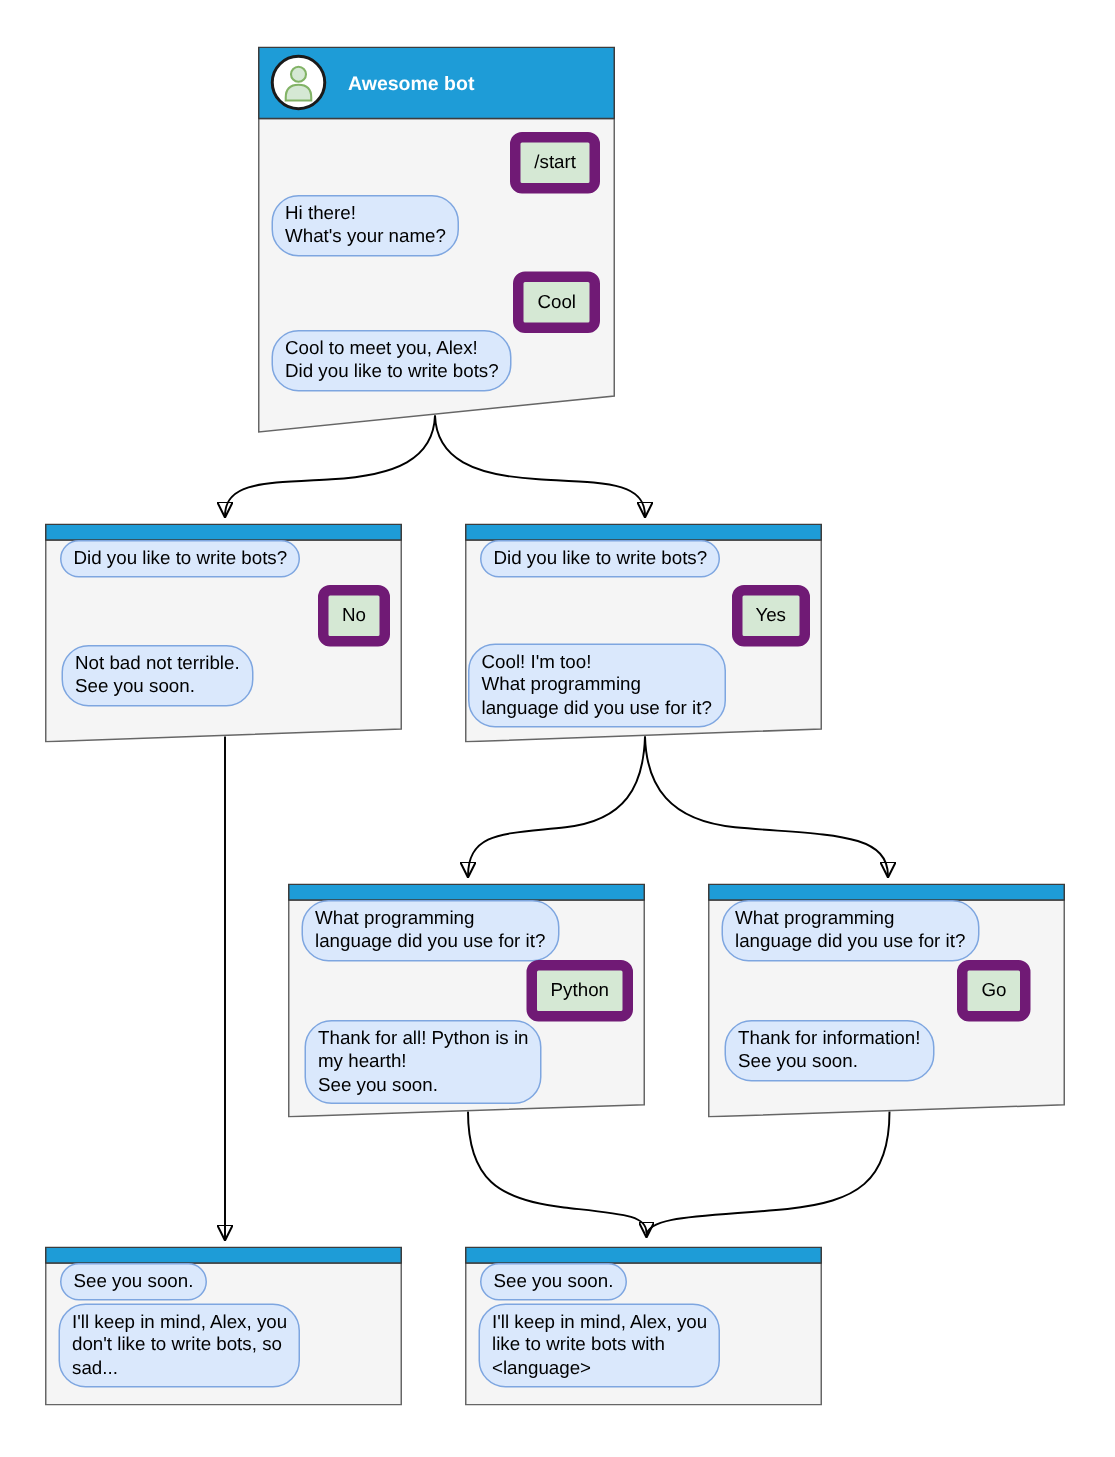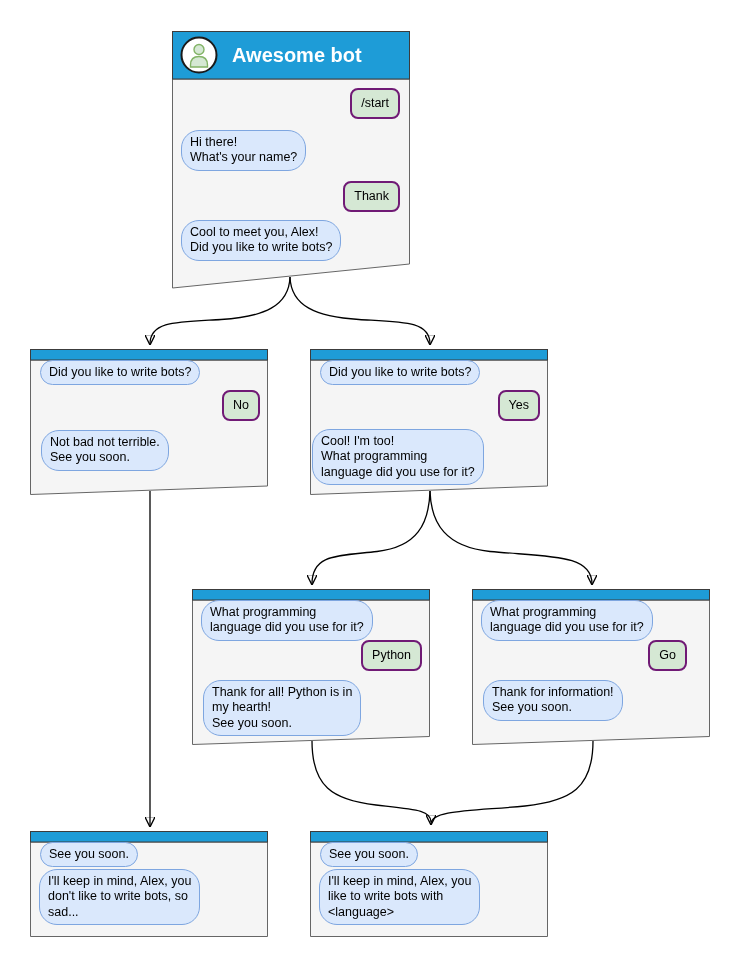--- a/index.html
+++ b/index.html
@@ -13,24 +13,24 @@
   .frame{position:absolute;left:0;top:0;}
   .frame .wbody{fill:#f5f5f5;stroke:#666666;stroke-width:1;}
   .frame .whead{fill:#1e9cd7;stroke:#3c3c3c;stroke-width:1;}
   .bubble{
     position:absolute;
     font-size:12.5px;line-height:1.22;color:#000;
     white-space:pre-line;
     padding:4px 8px;
   }
   .bubble.bot{background:#dae8fc;border:1px solid #7ea6e0;border-radius:18px;}
-  .bubble.user{background:#d5e8d4;border:2px solid #701a75;border-radius:8px;padding:6px 9px;}
+  .bubble.user{background:#d5e8d4;border:7px solid #701a75;border-radius:8px;padding:6px 9px;}
   .title{
     position:absolute;left:60px;top:0;height:48px;display:flex;align-items:center;
-    color:#ffffff;font-weight:bold;font-size:20px;
+    color:#ffffff;font-weight:bold;font-size:13px;
   }
   .avatar{position:absolute;left:8px;top:5px;}
 </style>
 </head>
 <body>
 
 <div class="canvas">
 
   <svg class="arrows" width="743" height="971">
     <defs>
@@ -54,21 +54,21 @@
     </svg>
     <svg class="avatar" width="38" height="38">
       <circle cx="19" cy="19" r="17.5" fill="#ffffff" stroke="#1a1a1a" stroke-width="2"></circle>
       <circle cx="19" cy="13.5" r="5" fill="#d5e8d4" stroke="#82b366" stroke-width="1.4"></circle>
       <path d="M10.5 31 L10.5 29 Q10.5 20.5 19 20.5 Q27.5 20.5 27.5 29 L27.5 31 Z" fill="#d5e8d4" stroke="#82b366" stroke-width="1.4"></path>
     </svg>
     <div class="title">Awesome bot</div>
     <div class="bubble user" style="right:10px;top:57px">/start</div>
     <div class="bubble bot" style="left:9px;top:99px">Hi there!
 What's your name?</div>
-    <div class="bubble user" style="right:10px;top:150px">Thank</div>
+    <div class="bubble user" style="right:10px;top:150px">Cool</div>
     <div class="bubble bot" style="left:9px;top:189px">Cool to meet you, Alex!
 Did you like to write bots?</div>
   </div>
 
   <div class="window" style="left:30px;top:349px;width:238px;height:146px">
     <svg class="frame" width="238" height="146">
       <polygon class="wbody" points="0.5,11 237.5,11 237.5,137 0.5,145.5"></polygon>
       <rect class="whead" x="0.5" y="0.5" width="237" height="10.5"></rect>
     </svg>
     <div class="bubble bot" style="left:10px;top:11px">Did you like to write bots?</div>

